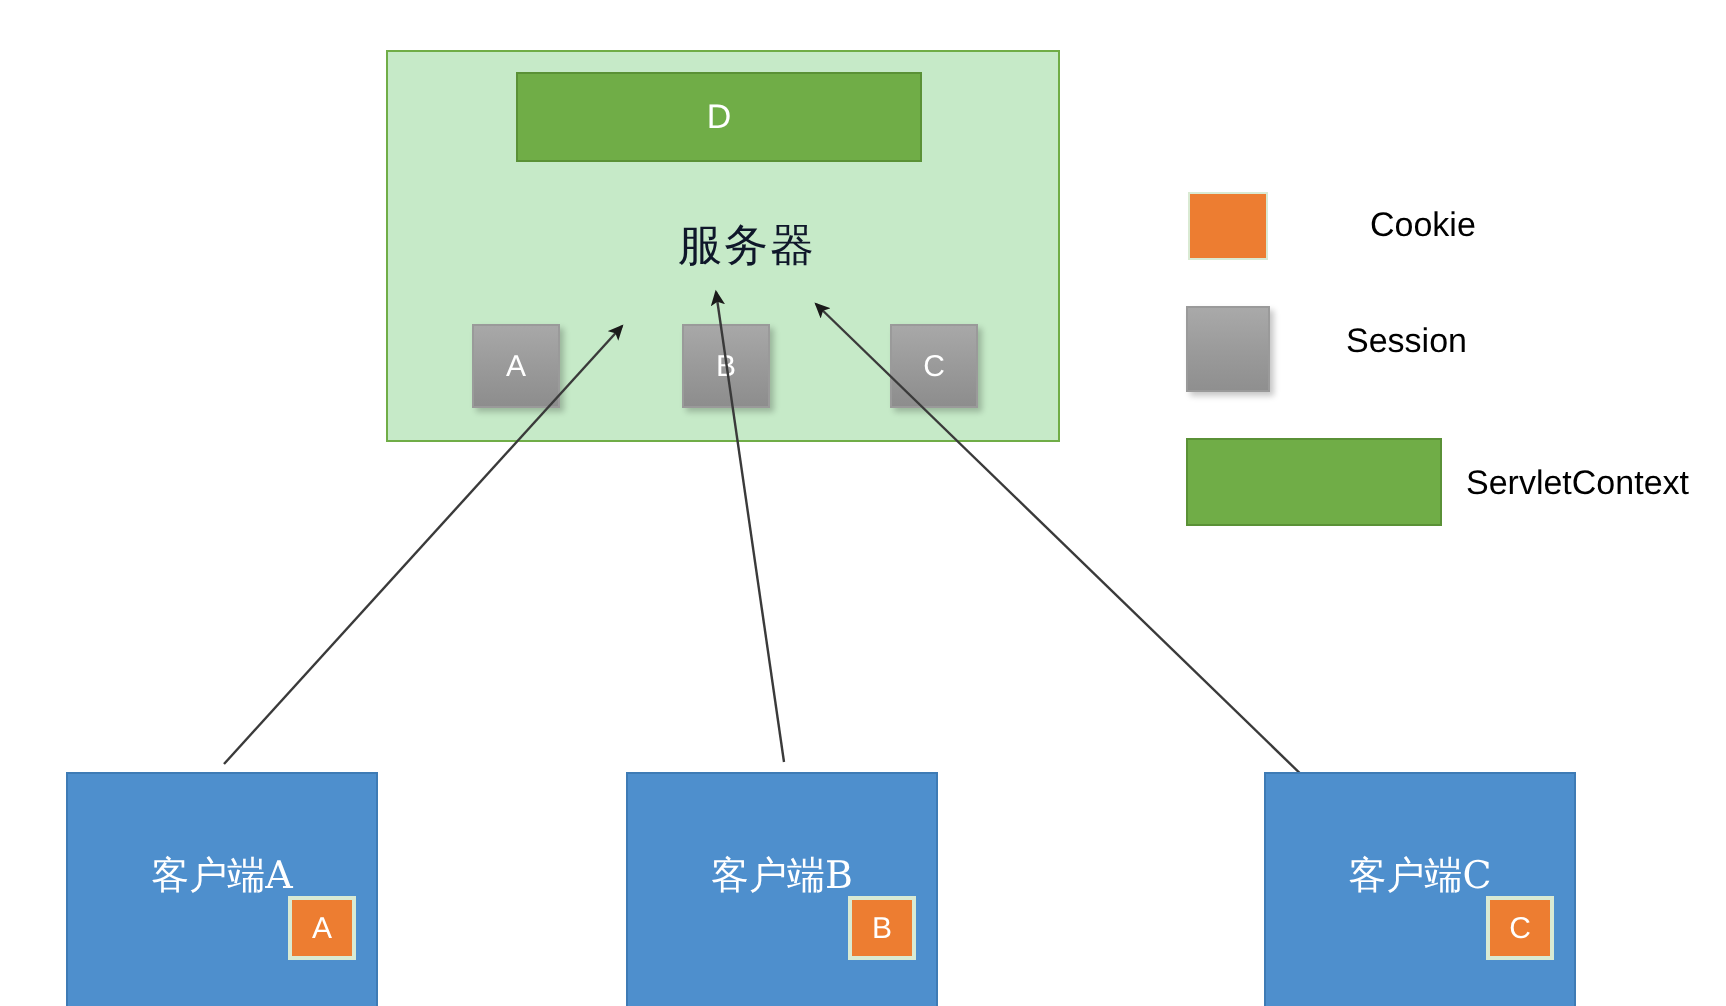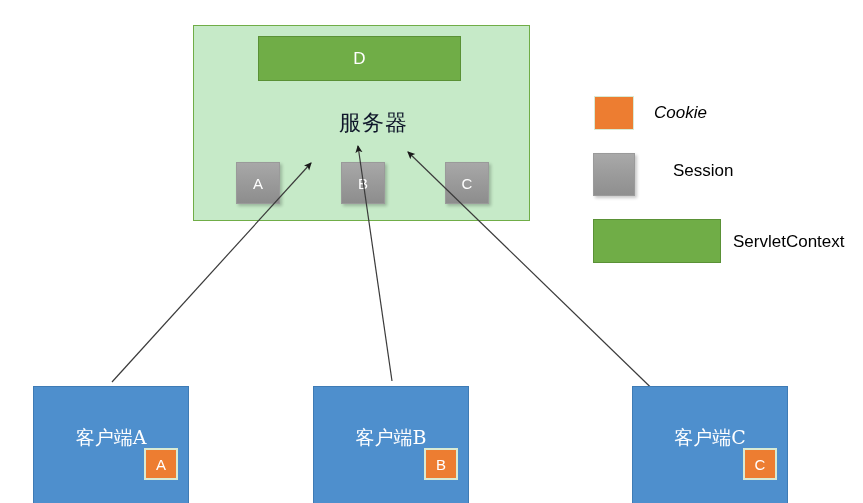--- a/index.html
+++ b/index.html
@@ -117,21 +117,21 @@
     background: #70ad47;
     border: 1px solid #5a9136;
     box-sizing: border-box;
   }
   .legend-label {
     position: absolute;
     font-size: 17px;
     color: #000000;
     white-space: nowrap;
   }
-  #legend-label-cookie  { left: 654px; top: 103px; font-style: italic; }
+  #legend-label-cookie  { left: 685px; top: 103px; }
   #legend-label-session { left: 673px; top: 161px; }
   #legend-label-servletcontext { left: 733px; top: 232px; }
 
   
   .client-box {
     position: absolute;
     width: 156px;
     height: 135px;
     background: #4e8fcd;
     border: 1px solid #3e7bb5;

